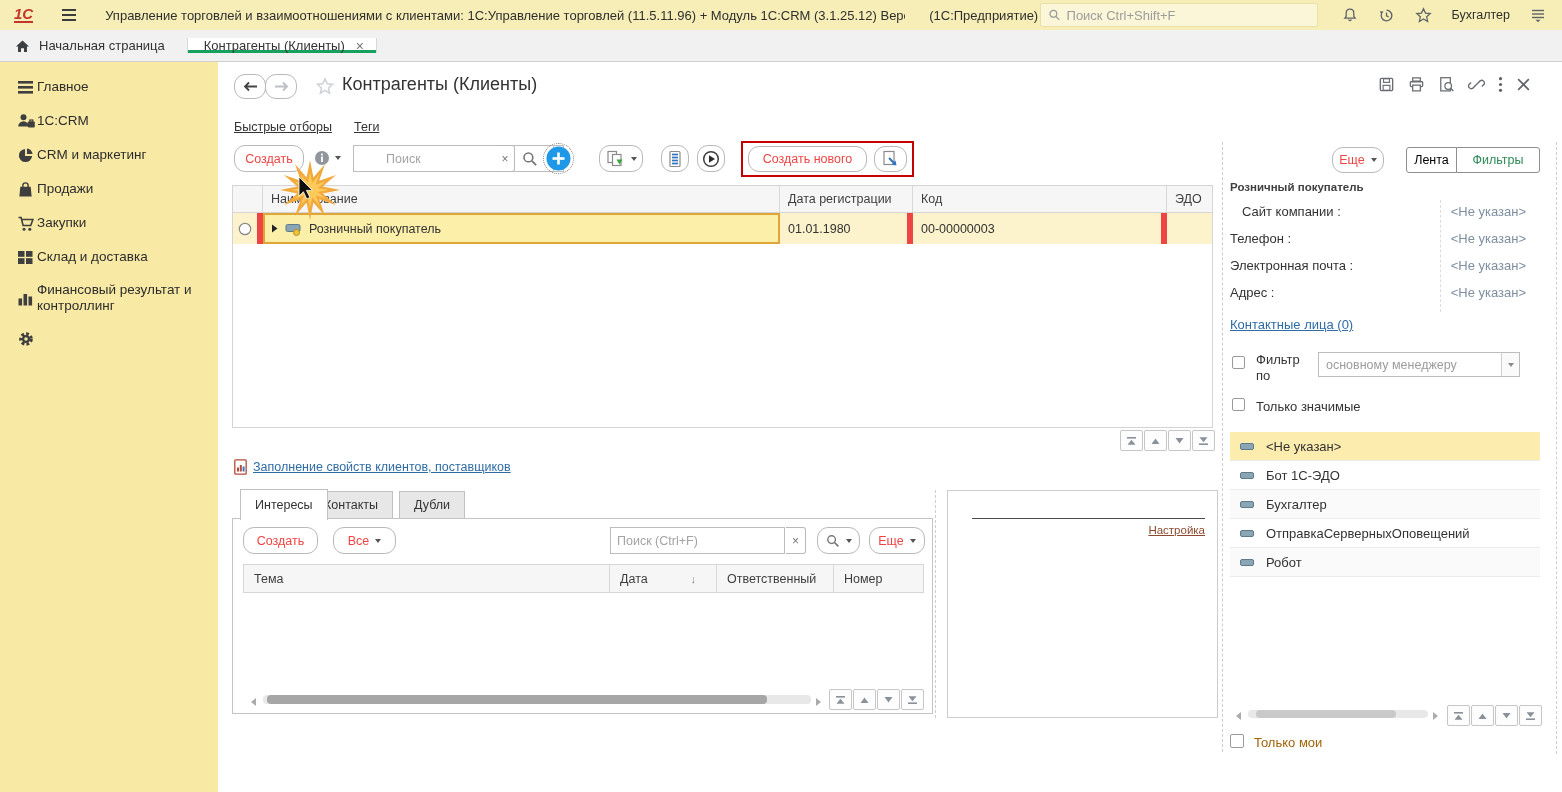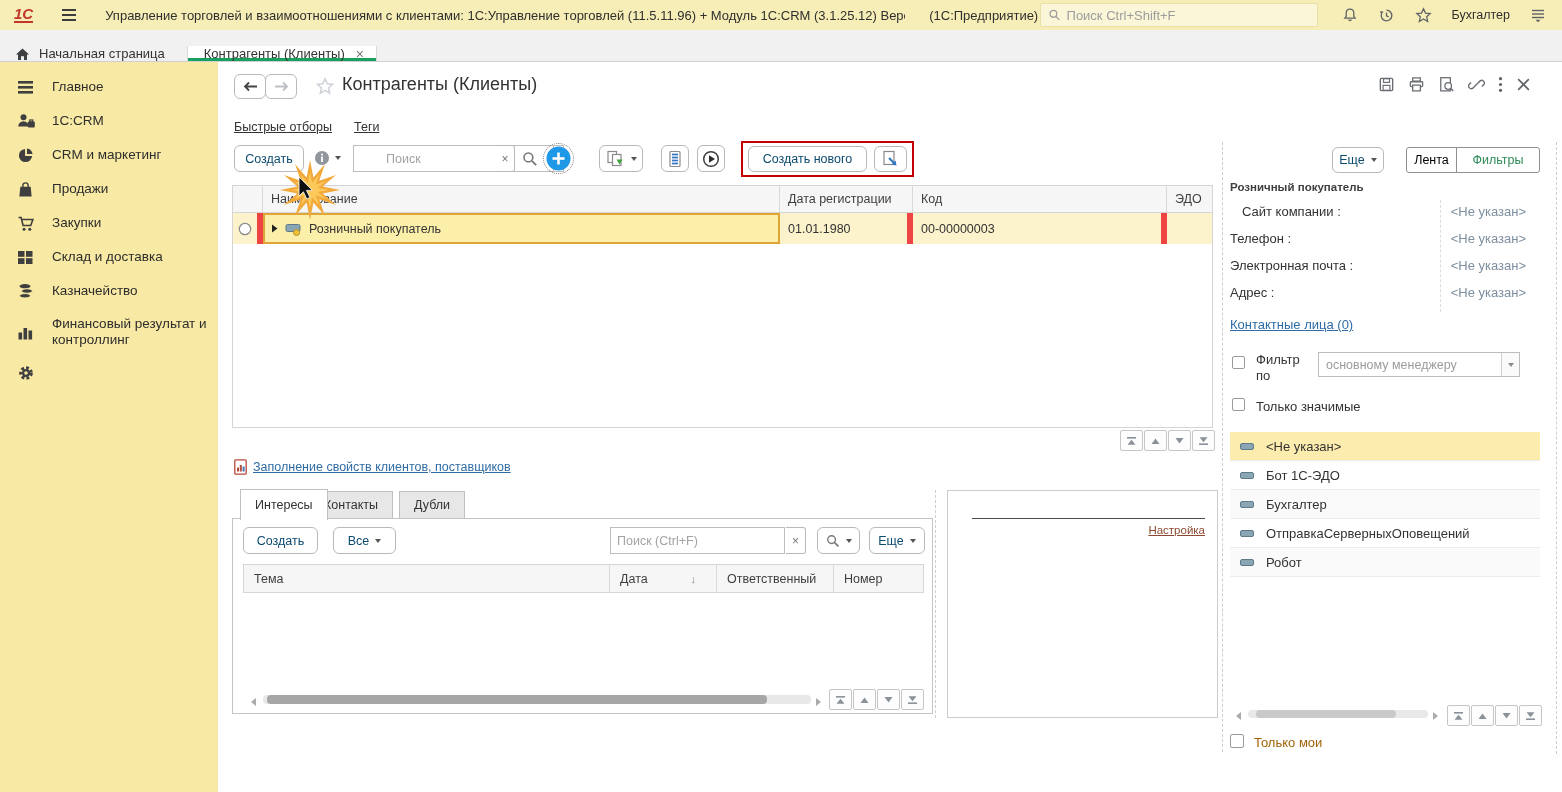--- a/index.html
+++ b/index.html
@@ -20,42 +20,42 @@
     background:#fbf6d8; border:1px solid #e9e0a8; border-radius:2px;
     display:flex; align-items:center; padding:0 7px; gap:6px; }
   .topsearch input { border:none; outline:none; background:transparent; width:100%;
     font-size:13px; color:#444; font-family:inherit; }
   .topsearch input::placeholder { color:#9c9c9c; }
   .topicon { margin:0 10px; display:flex; align-items:center; }
   .topuser { font-size:12.5px; color:#2f2f2f; margin:0 10px; }
 
   
   .tabbar { position:absolute; left:0; top:30px; width:1562px; height:32px;
-    background:#f1f1f1; border-bottom:1px solid #cfcfcf; display:flex; align-items:flex-end; }
+    background:#f1f1f1; border-bottom:1px solid #cfcfcf; display:flex; align-items:center; }
   .hometab { display:flex; align-items:center; gap:9px; padding:0 22px 0 15px;
     font-size:13px; color:#333; }
   .tab { display:flex; align-items:center; gap:11px; padding:0 12px 0 16px; background:#fff;
     border-left:1px solid #d8d8d8; border-right:1px solid #d8d8d8;
     box-shadow: inset 0 -3px 0 #17a05e; font-size:13px; color:#333; }
   .tabclose { color:#777; font-size:14px; line-height:12px; }
 
   
   .sidebar { position:absolute; left:0; top:62px; width:218px; height:730px;
     background:#f8e9a4; padding-top:8px; }
-  .side-item { display:flex; align-items:center; gap:15px; padding:8px 0 8px 17px;
+  .side-item { display:flex; align-items:center; padding:8px 0 8px 17px;
     font-size:13.5px; color:#2d2d2d; cursor:default; }
   .side-item .lab { width:158px; line-height:16px; }
   .sic { width:20px; height:18px; flex:0 0 20px; display:flex; align-items:center; }
 
   
   .main { position:absolute; left:218px; top:62px; width:1344px; height:730px; background:#fff; }
 
   .btn { display:inline-flex; align-items:center; justify-content:center; gap:6px;
-    border:1px solid #b9b9b9; background:#fff; border-radius:6px; font-size:12.5px;
-    color:#0c4a6e; cursor:default; }
+    border:1px solid #b9b9b9; background:#fff; border-radius:11px; font-size:12.5px;
+    color:#ef4444; cursor:default; }
   .car { width:0; height:0; border-left:3.5px solid transparent;
     border-right:3.5px solid transparent; border-top:4px solid #555; }
   .inp { border:1px solid #bdbdbd; background:#fff; font-size:12.5px; color:#333;
     font-family:inherit; padding:0 6px; outline:none; }
   .inp::placeholder { color:#a3a3a3; }
   .link-b { color:#2f6ca5; text-decoration:underline; font-size:12.5px; cursor:default; }
   .link-k { color:#333; text-decoration:underline; font-size:12.5px; cursor:default; }
   .chk { width:13px; height:13px; border:1px solid #9a9a9a; border-radius:2px; background:#fff; }
 
   .navbtn { width:23px; height:21px; border:1px solid #c6c6c6; background:#fdfdfd;
@@ -242,30 +242,20 @@
           <svg width="17" height="15" viewBox="0 0 17 15">
             <g fill="#3f3f3f">
               <rect x="1" y="1" width="6.5" height="5.8"></rect>
               <rect x="9" y="1" width="6.5" height="5.8"></rect>
               <rect x="1" y="8.2" width="6.5" height="5.8"></rect>
               <rect x="9" y="8.2" width="6.5" height="5.8"></rect>
             </g>
           </svg>
         </span>
       <span class="lab">Склад и доставка</span>
-    </div>
-    <div class="side-item">
-      <span class="sic">
-          <svg width="18" height="16" viewBox="0 0 18 16">
-            <ellipse cx="8" cy="3.2" rx="5.5" ry="2.2" fill="#3f3f3f"></ellipse>
-            <ellipse cx="10" cy="8" rx="5.5" ry="2.2" fill="#3f3f3f" stroke="#f8e9a4" stroke-width="1"></ellipse>
-            <ellipse cx="8" cy="12.8" rx="5.5" ry="2.2" fill="#3f3f3f" stroke="#f8e9a4" stroke-width="1"></ellipse>
-          </svg>
-        </span>
-      <span class="lab">Казначейство</span>
     </div>
     <div class="side-item">
       <span class="sic">
           <svg width="17" height="16" viewBox="0 0 17 16">
             <g fill="#3f3f3f">
               <rect x="1.5" y="8.5" width="3.6" height="7"></rect>
               <rect x="6.5" y="4" width="3.6" height="11.5"></rect>
               <rect x="11.5" y="6.5" width="3.6" height="9"></rect>
             </g>
           </svg>

